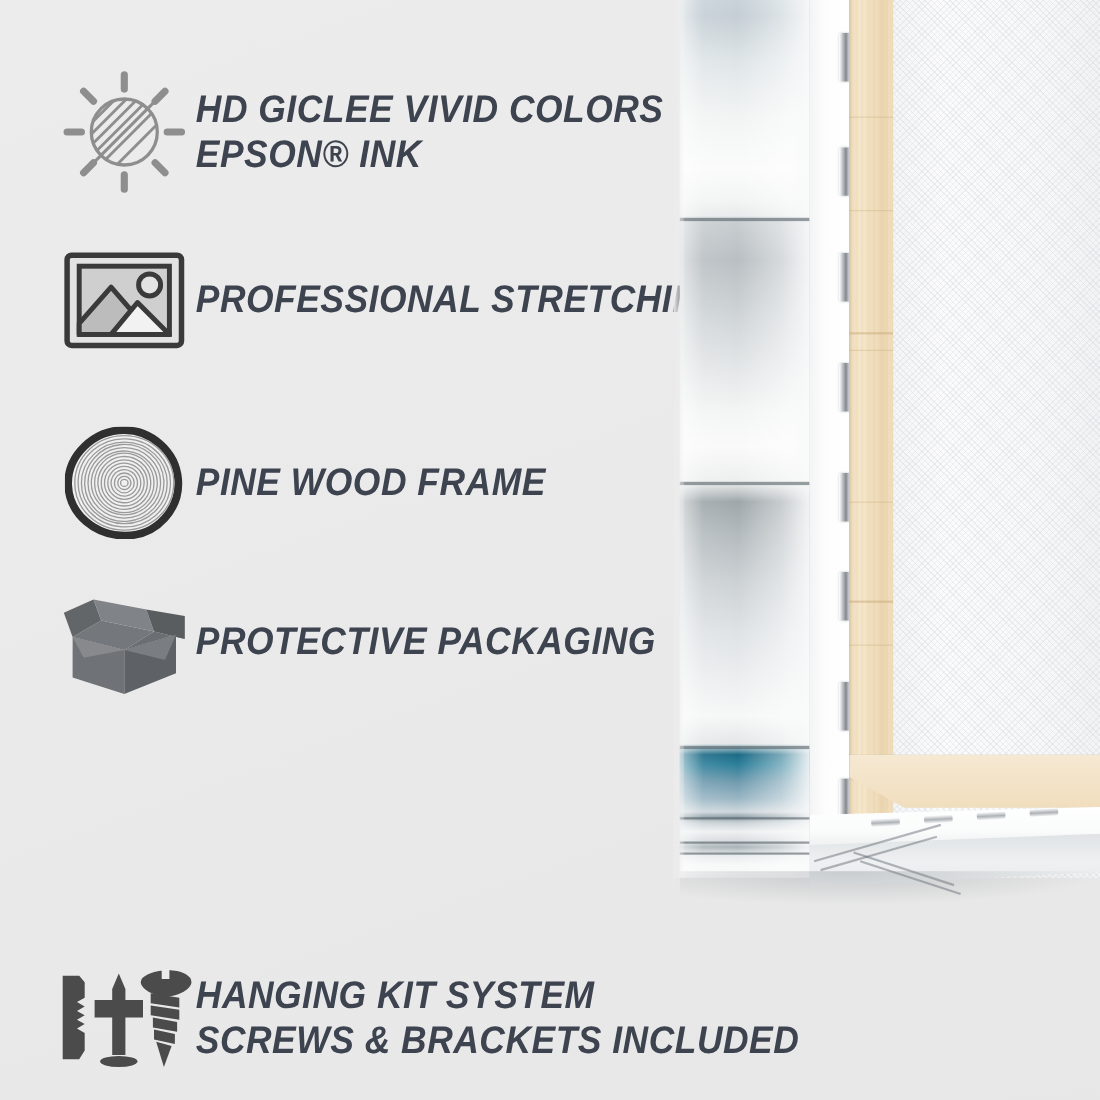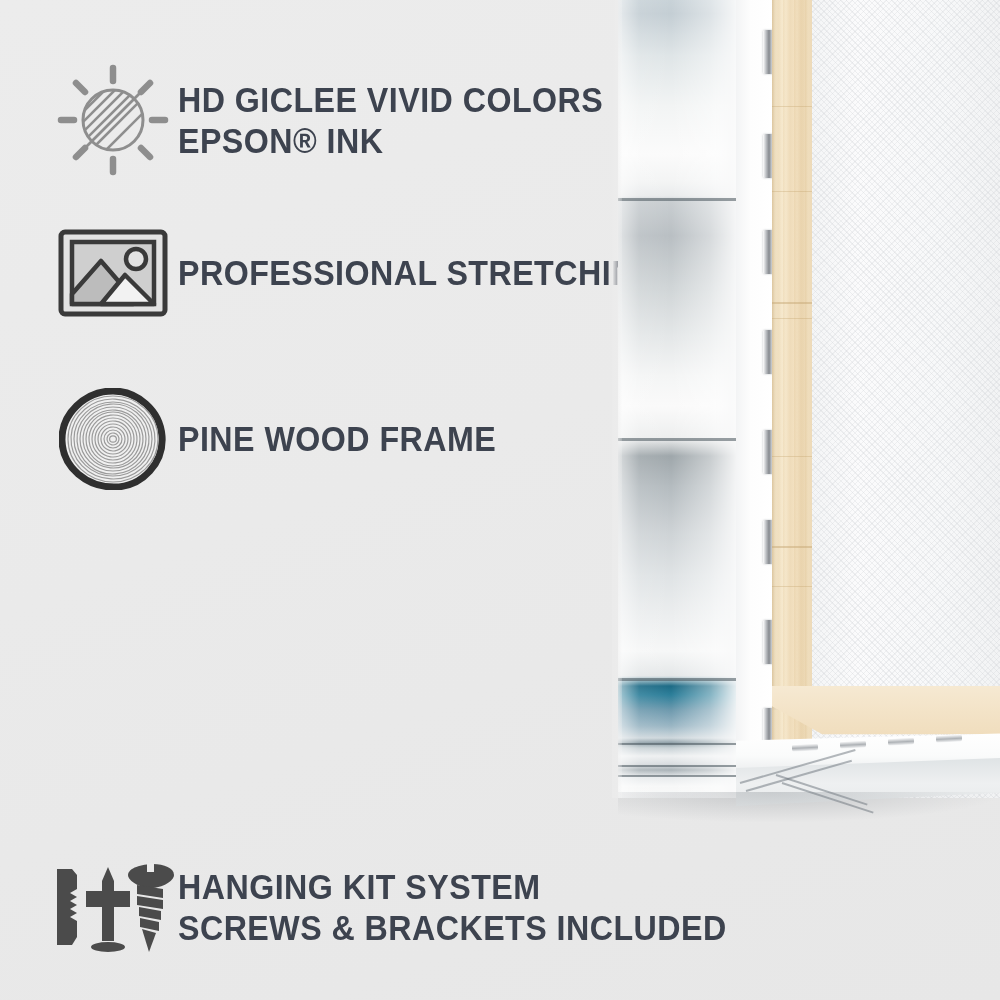--- a/index.html
+++ b/index.html
@@ -12,20 +12,21 @@
     background: #ebebeb;
     font-family: "Liberation Sans", sans-serif;
     overflow: hidden;
     position: relative;
   }
 
   #infographic {
     position: absolute;
     inset: 0;
     background: linear-gradient(160deg, #ececec 0%, #eaeaea 45%, #e7e7e7 100%);
+    font-style: italic;
   }
 
   
   .feature-list {
     position: absolute;
     left: 0;
     top: 0;
     width: 620px;
     height: 1000px;
   }
@@ -53,21 +54,21 @@
     white-space: nowrap;
   }
   .feature-text .line { display: block; }
 
   
   .row-0 { top: 62px; }
   .row-1 { top: 228px; }
   .row-2 { top: 388px; }
   .row-3 { top: 532px; }
   .row-4 { top: 692px; }
-  .row-5 { top: 859px; }
+  .row-5 { top: 877px; }
 
   
   .product-photo {
     position: absolute;
     left: 612px;
     top: 0;
     width: 388px;
     height: 1000px;
     overflow: hidden;
   }
@@ -383,20 +384,38 @@
             <ellipse cx="54" cy="51" rx="6" ry="6" transform="rotate(12 54 51)"></ellipse>
             <ellipse cx="54" cy="51" rx="3.4" ry="3.2"></ellipse>
           </g>
         </svg>
       </div>
       <div class="feature-text">
         <span class="line">PINE WOOD FRAME</span>
       </div>
     </div>
 
+    <div class="feature-row row-3">
+      <div class="feature-icon">
+        <svg class="icon-svg" width="122" height="104" viewBox="0 0 122 104">
+          <path d="M14 47 L61 59 L61 99 L14 84 Z" fill="#6f7276"></path>
+          <path d="M61 59 L108 45 L108 80 L61 99 Z" fill="#5e6165"></path>
+          <path d="M61 59 L14 47 L40 32 L88 42 Z" fill="#74777b"></path>
+          <path d="M14 47 L6 25 L33 13 L40 32 Z" fill="#636669"></path>
+          <path d="M40 32 L33 13 L81 22 L88 42 Z" fill="#808387"></path>
+          <path d="M61 59 L88 42 L116 49 L108 45 L61 59 Z" fill="#6b6e72"></path>
+          <path d="M88 42 L81 22 L116 28 L116 49 Z" fill="#5a5d60"></path>
+          <path d="M61 59 L24 66 L14 47 Z" fill="#87898d"></path>
+          <path d="M61 59 L98 68 L108 45 Z" fill="#7a7d81"></path>
+        </svg>
+      </div>
+      <div class="feature-text">
+        <span class="line">PROTECTIVE PACKAGING</span>
+      </div>
+    </div>
 
 
     <div class="feature-row row-5">
       <div class="feature-icon">
         <svg class="icon-svg" width="126" height="96" viewBox="0 0 126 96">
 
           <path d="M7 10 L22 10 L27 16 L27 30 L20 34 L27 38 L20 42 L27 46 L20 50 L27 54 L20 58 L27 62 L27 78 L22 86 L7 86 Z" fill="#4b4b4b"></path>
 
           <path d="M52 8 L58 22 L58 32 L74 32 L74 48 L58 48 L58 82 L46 82 L46 48 L30 48 L30 32 L46 32 L46 22 Z" transform="translate(6 0)" fill="#4b4b4b"></path>
           <ellipse cx="58" cy="88" rx="17" ry="5" fill="#4b4b4b"></ellipse>

